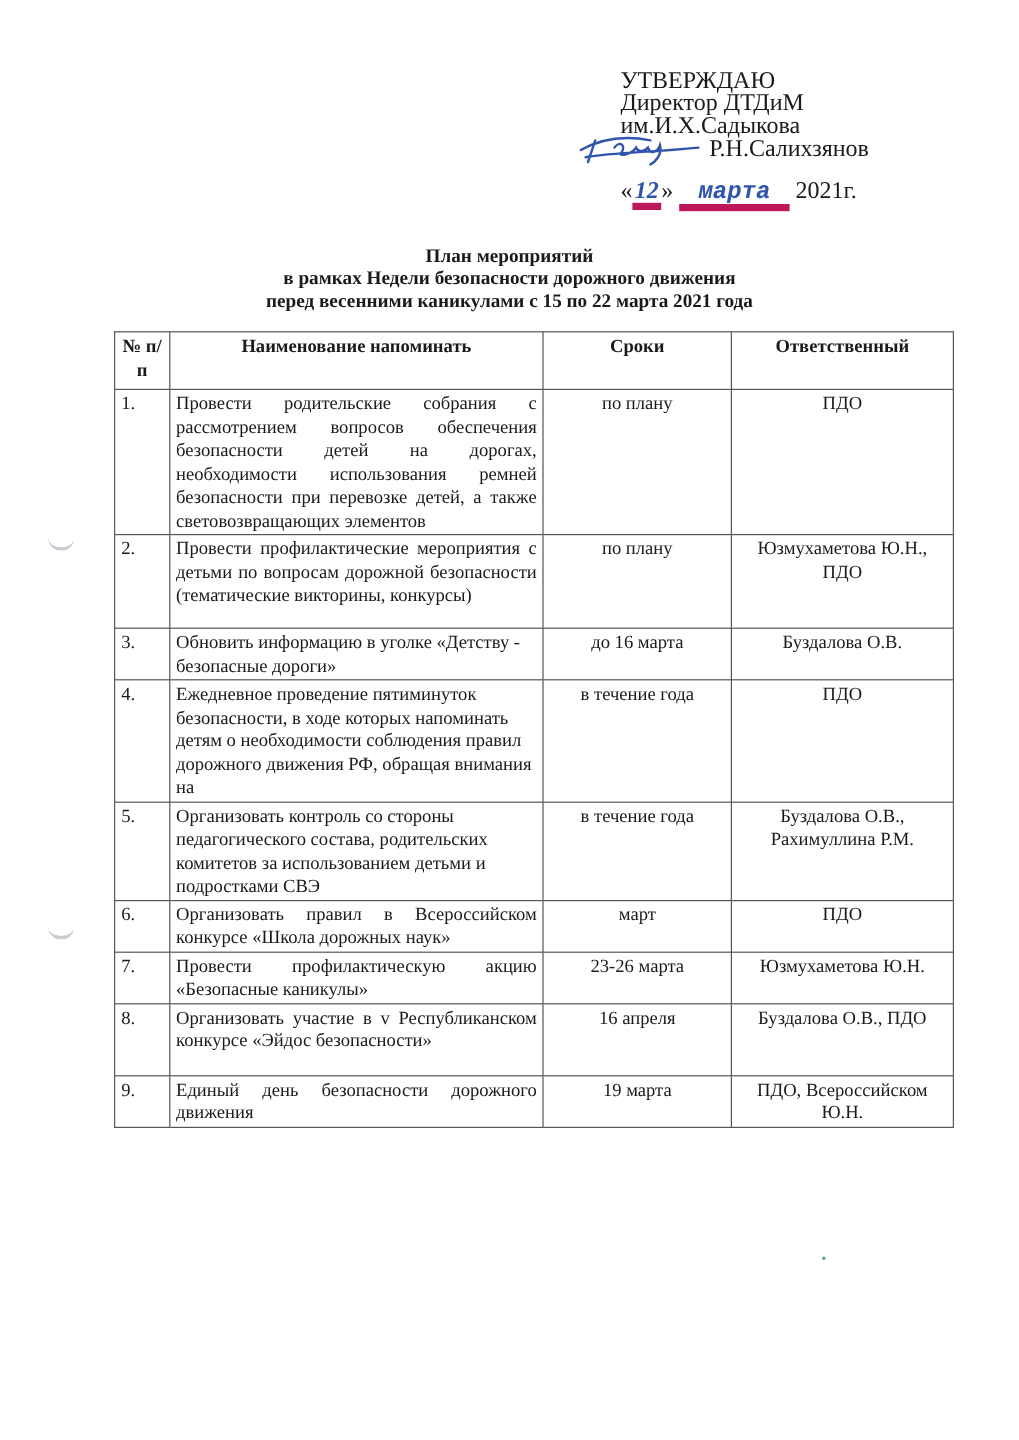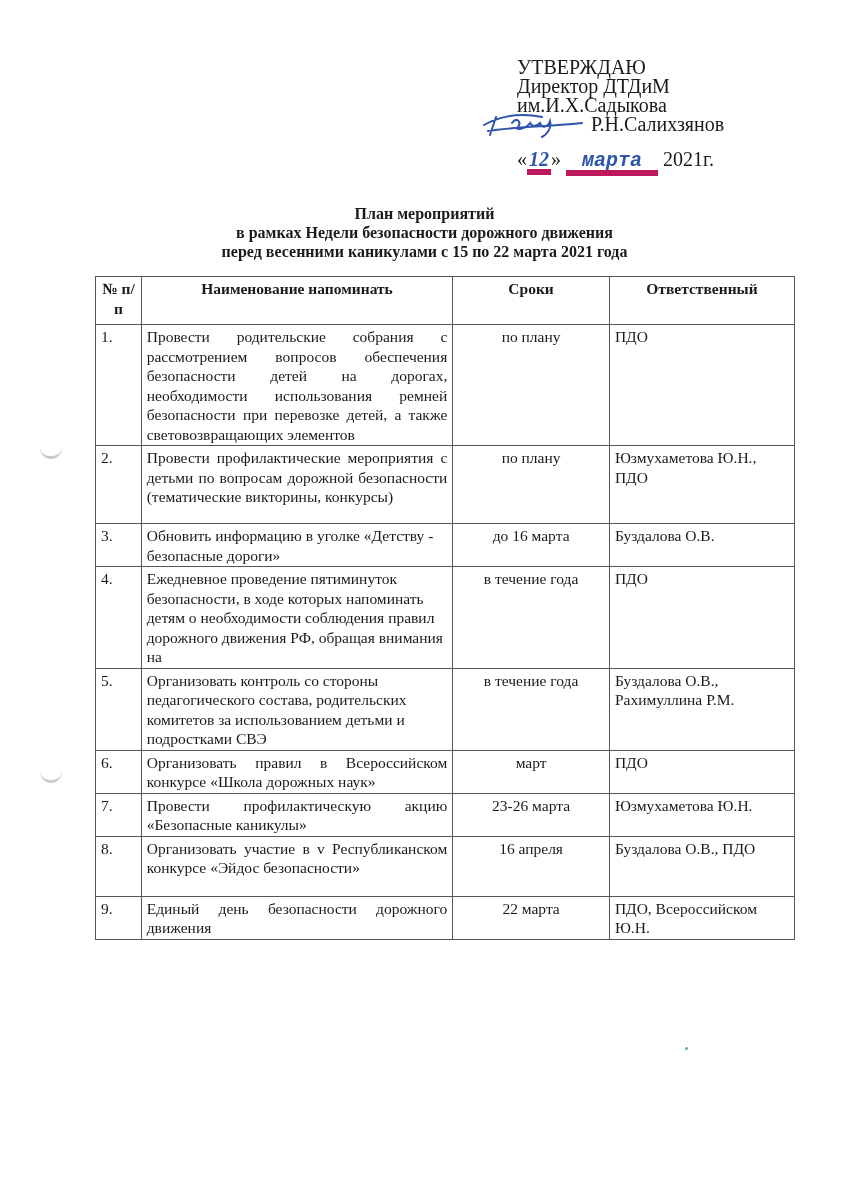--- a/index.html
+++ b/index.html
@@ -26,21 +26,21 @@
     position: absolute; left: 95px; top: 276px; width: 700px;
     border-collapse: collapse; font-size: 15.5px; line-height: 19.5px;
   }
   table.plan td, table.plan th {
     border: 1px solid #555; vertical-align: top; padding: 2px 5px 1px 5px;
   }
   table.plan th { font-weight: bold; text-align: center; height: 44px; }
   .c-num { width: 35px; }
   .c-name { width: 303px; }
   .c-date { width: 147px; text-align: center; }
-  .c-resp { width: 175px; }
+  .c-resp { width: 175px; text-align: center; }
   td.c-name.j { text-align: justify; text-align-last: left; }
   .hole {
     position: absolute; left: 40px; width: 22px; height: 10px;
     border-bottom: 3px solid #c8ccd2; border-radius: 0 0 14px 14px;
   }
   .dot { position: absolute; left: 685px; top: 1047px; width: 3px; height: 3px; background: #6a9; border-radius: 50%; }
 </style>
 </head>
 <body>
 
@@ -125,17 +125,17 @@
     </tr>
     <tr style="height:60px;">
       <td class="c-num">8.</td>
       <td class="c-name j">Организовать участие в v Республиканском конкурсе «Эйдос безопасности»</td>
       <td class="c-date">16 апреля</td>
       <td class="c-resp">Буздалова О.В., ПДО</td>
     </tr>
     <tr style="height:40px;">
       <td class="c-num">9.</td>
       <td class="c-name j">Единый день безопасности дорожного движения</td>
-      <td class="c-date">22 марта</td>
+      <td class="c-date">19 марта</td>
       <td class="c-resp">ПДО, Всероссийском Ю.Н.</td>
     </tr>
   </tbody>
 </table>
 
 </body></html>

